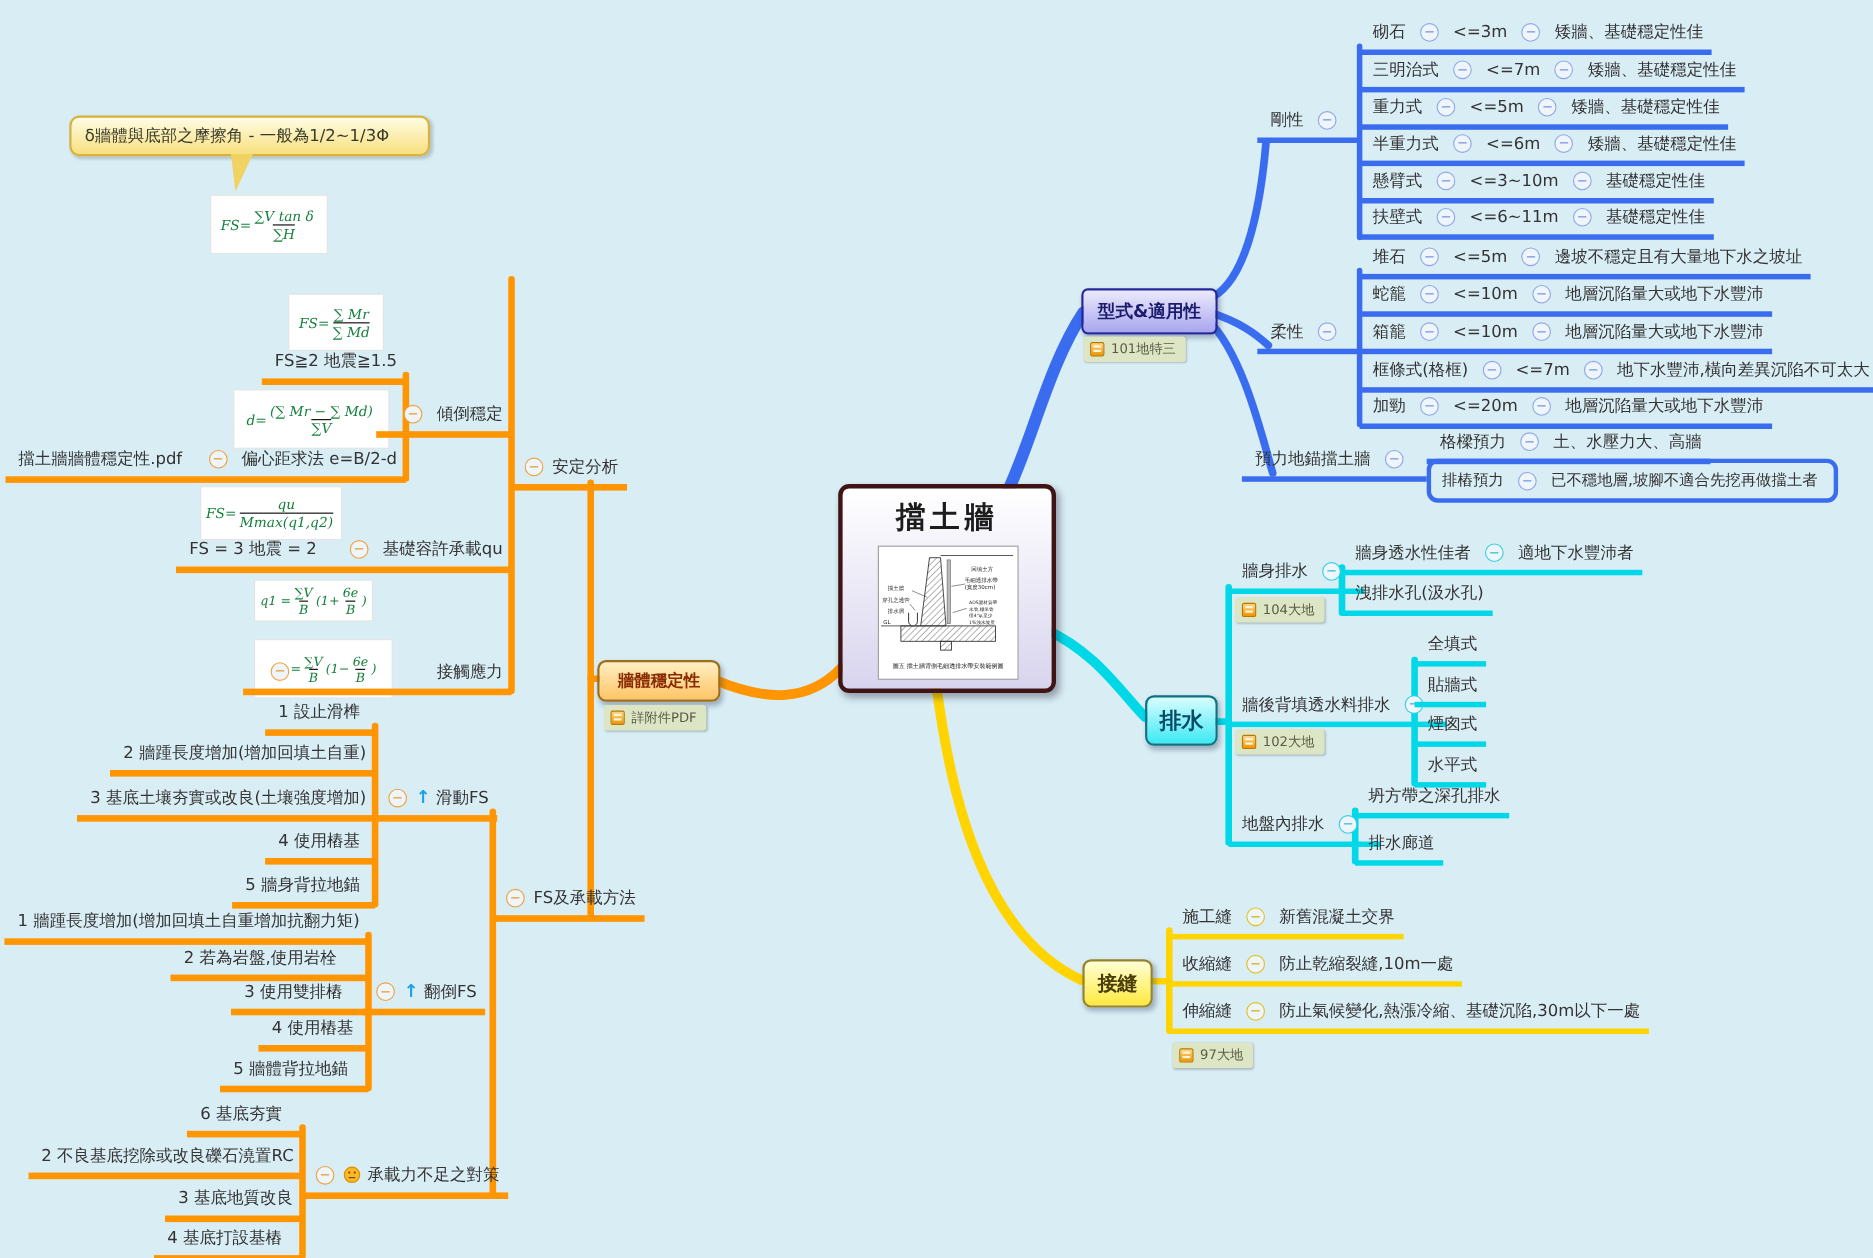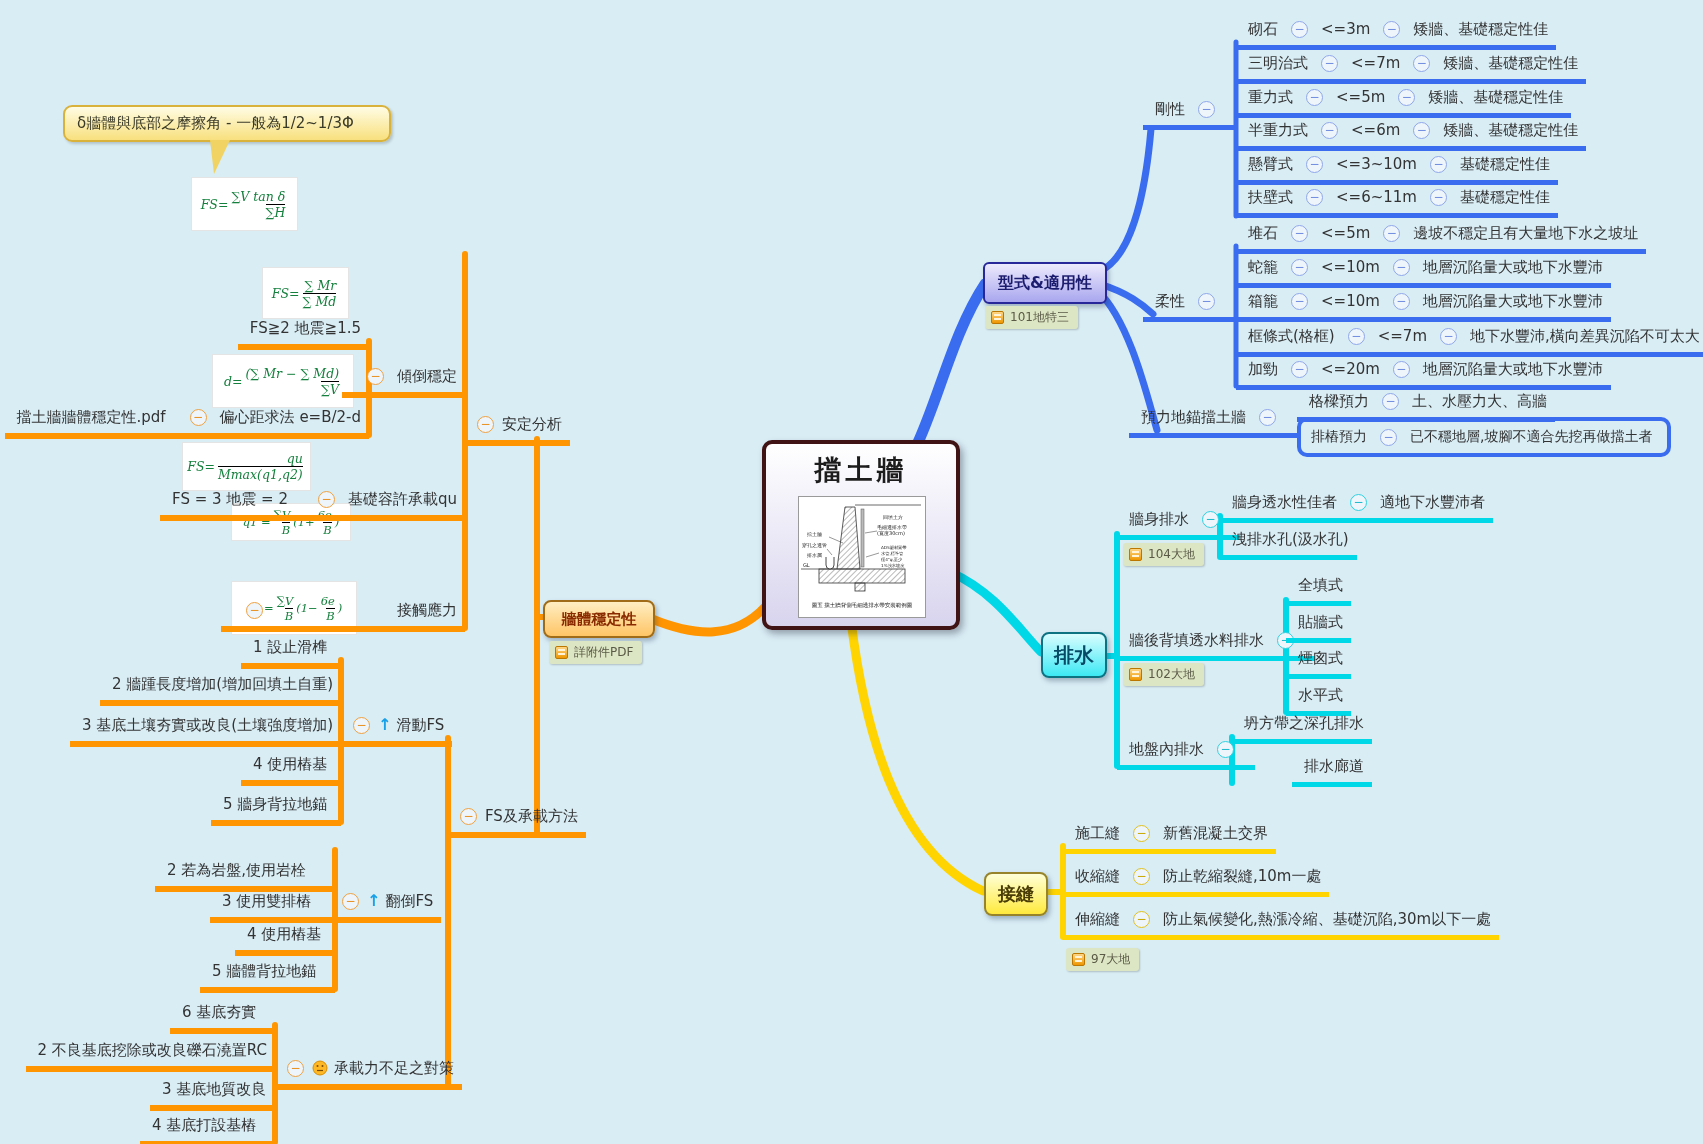--- a/index.html
+++ b/index.html
@@ -43,21 +43,21 @@
   #center-img{position:absolute;left:32px;top:52px;width:126px;height:120px;background:#fff;border:1px solid #9a9a9a}
   .tag{position:absolute;display:flex;align-items:center;background:#dde6c4;border-radius:3px;
        padding:3px 9px 3px 6px;font-size:12px;color:#5a5a46;gap:6px;box-shadow:1px 1px 2px rgba(0,0,0,.2)}
   .tag-icon{width:11px;height:11px;border-radius:2px;background:linear-gradient(#ffd685,#ee9600);
        border:1px solid #bb7700;position:relative;flex:none}
   .tag-icon::before{content:"";position:absolute;left:2px;right:2px;top:2px;height:2px;background:#fff3d8;
        box-shadow:0 4px 0 #fff3d8}
   .formula{position:absolute;background:#fff;color:#15803d;font-family:"DejaVu Serif","Liberation Serif",serif;
        font-style:italic;display:flex;align-items:center;justify-content:center;font-size:12.5px;
        box-shadow:0 0 0 1px #e4e4e4}
-  .frac{display:inline-flex;flex-direction:column;align-items:flex-end;margin:0 3px}
+  .frac{display:inline-flex;flex-direction:column;align-items:center;margin:0 3px}
   .frac .fd{border-top:1px solid #000}
   .fsmall{font-size:11.5px}
   .callout{position:absolute;left:63px;top:105px;width:300px;background:linear-gradient(#fffce4,#f8e07e);
        border:2px solid #d9b23c;border-radius:9px;padding:7px 12px;font-size:15px;color:#3a3a28;
        box-shadow:2px 2px 3px rgba(0,0,0,.18)}
   .callout::after{content:"";position:absolute;left:145px;top:100%;width:0;height:0;
        border-left:4px solid transparent;border-right:16px solid transparent;border-top:34px solid #f0d363}
   .anchor-box{position:absolute;left:1297px;top:417px;width:374px;height:40px;border:4px solid #3a6cf0;
        border-radius:10px;display:flex;align-items:center;padding:0 10px;font-size:14px;color:#333;box-sizing:border-box}
   .up{color:#18a0e8;font-weight:bold;font-size:16px;margin-right:5px}
@@ -304,21 +304,21 @@
   <span>102大地</span>
 </div>
 
 <div class="row ul-c" style="left:1117px;top:739px">
   <span class="t">地盤內排水</span>
   <span class="minus mc"></span>
 </div>
 <div class="row ul-c" style="left:1232px;top:713px">
   <span class="t">坍方帶之深孔排水</span>
 </div>
-<div class="row ul-c" style="left:1292px;top:756px">
+<div class="row ul-c" style="left:1232px;top:756px">
   <span class="t">排水廊道</span>
 </div>
 
 <div class="row ul-y" style="left:1063px;top:823px">
   <span class="t">施工縫</span>
   <span class="minus my"></span>
   <span class="t">新舊混凝土交界</span>
 </div>
 <div class="row ul-y" style="left:1063px;top:866px">
   <span class="t">收縮縫</span>
@@ -356,21 +356,21 @@
         <span class="fd">∑V</span>
       </span>
 </div>
 <div class="formula" style="left:183px;top:443px;width:127px;height:47px">
   <span>FS=</span>
   <span class="frac">
         <span class="fn">qu</span>
         <span class="fd">Mmax(q1,q2)</span>
       </span>
 </div>
-<div class="formula fsmall" style="left:232px;top:504px;width:118px;height:36px">
+<div class="formula fsmall" style="left:232px;top:528px;width:106px;height:36px">
   <span>q1 =</span>
   <span class="frac">
         <span class="fn">∑V</span>
         <span class="fd">B</span>
       </span>
   <span>(1+</span>
   <span class="frac">
         <span class="fn">6e</span>
         <span class="fd">B</span>
       </span>
@@ -443,20 +443,23 @@
   <span class="t">4 使用樁基</span>
 </div>
 <div class="row rr ul-o" style="right:1362px;top:794px;min-width:110px">
   <span class="t">5 牆身背拉地錨</span>
 </div>
 
 <div class="row ul-o" style="left:330px;top:891px;padding-left:4px">
   <span class="minus mo" style="margin:0 8px"></span>
   <span class="up">↑</span>
   <span class="t">翻倒FS</span>
+</div>
+<div class="row rr ul-o" style="right:1368px;top:827px">
+  <span class="t">1 牆踵長度增加(增加回填土自重增加抗翻力矩)</span>
 </div>
 <div class="row rr ul-o" style="right:1368px;top:860px;min-width:160px">
   <span class="t">2 若為岩盤,使用岩栓</span>
 </div>
 <div class="row rr ul-o" style="right:1368px;top:891px;min-width:105px">
   <span class="t">3 使用雙排樁</span>
 </div>
 <div class="row rr ul-o" style="right:1368px;top:924px;min-width:80px">
   <span class="t">4 使用樁基</span>
 </div>

